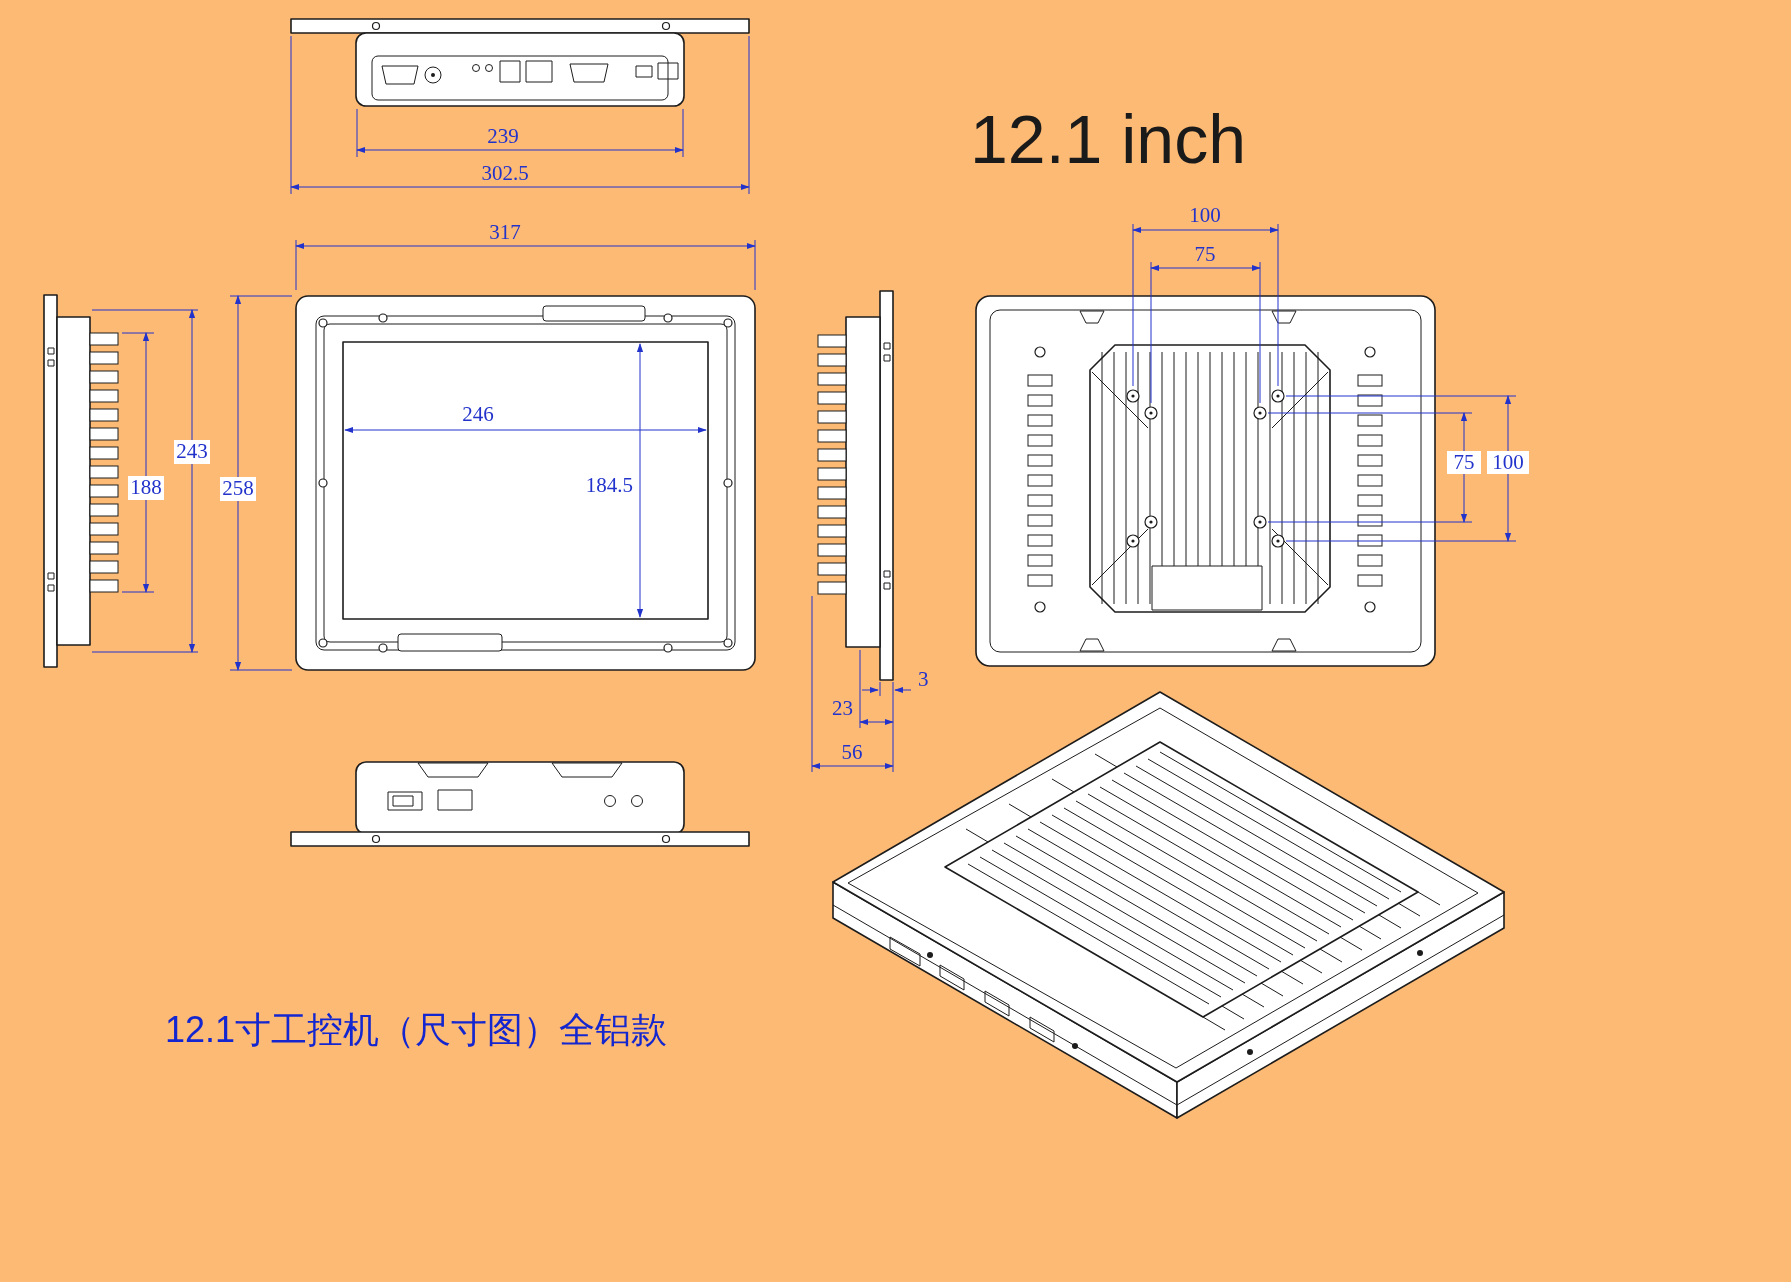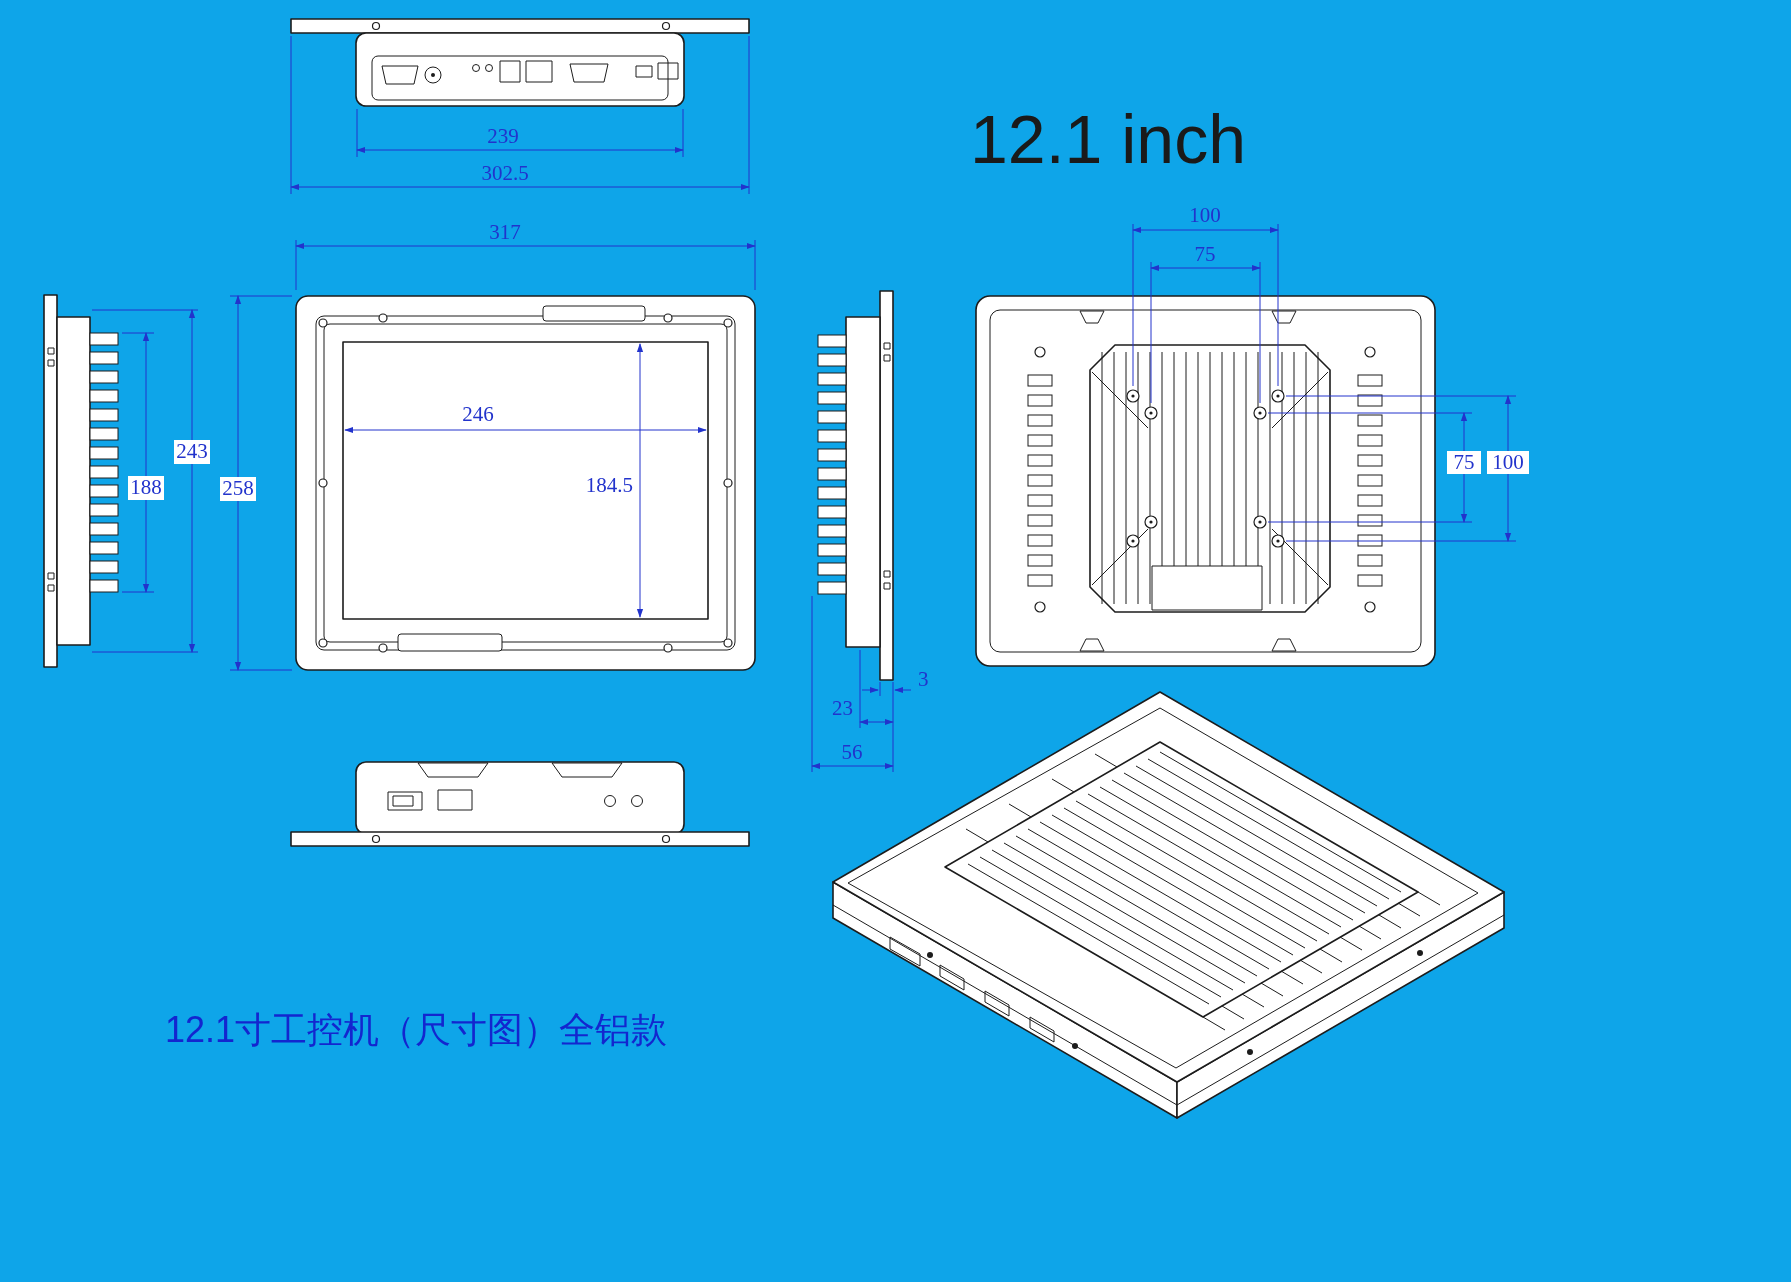--- a/index.html
+++ b/index.html
@@ -1,16 +1,16 @@
 <!DOCTYPE html>
 <html><head>
 <meta charset="utf-8">
 <style>
   html,body { margin:0; padding:0; background:#ffffff; }
-  .canvas { position:relative; width:1791px; height:1282px; background:#0ea5e9; overflow:hidden;
+  .canvas { position:relative; width:1791px; height:1282px; background:#fdba74; overflow:hidden;
             font-family:"Liberation Sans", sans-serif; }
   svg { position:absolute; left:0; top:0; }
 
   
   .ln  { fill:none; stroke:#1c1c1c; stroke-width:1.6; stroke-linejoin:round; }
   .ln2 { fill:none; stroke:#1c1c1c; stroke-width:1;   stroke-linejoin:round; }
   .fw  { fill:#ffffff; stroke:#1c1c1c; stroke-width:1.6; stroke-linejoin:round; }
   .fw2 { fill:#ffffff; stroke:#1c1c1c; stroke-width:1;   stroke-linejoin:round; }
   .slat{ fill:#ffffff; stroke:#1c1c1c; stroke-width:1; }
   .scr { fill:#ffffff; stroke:#1c1c1c; stroke-width:1.2; }

